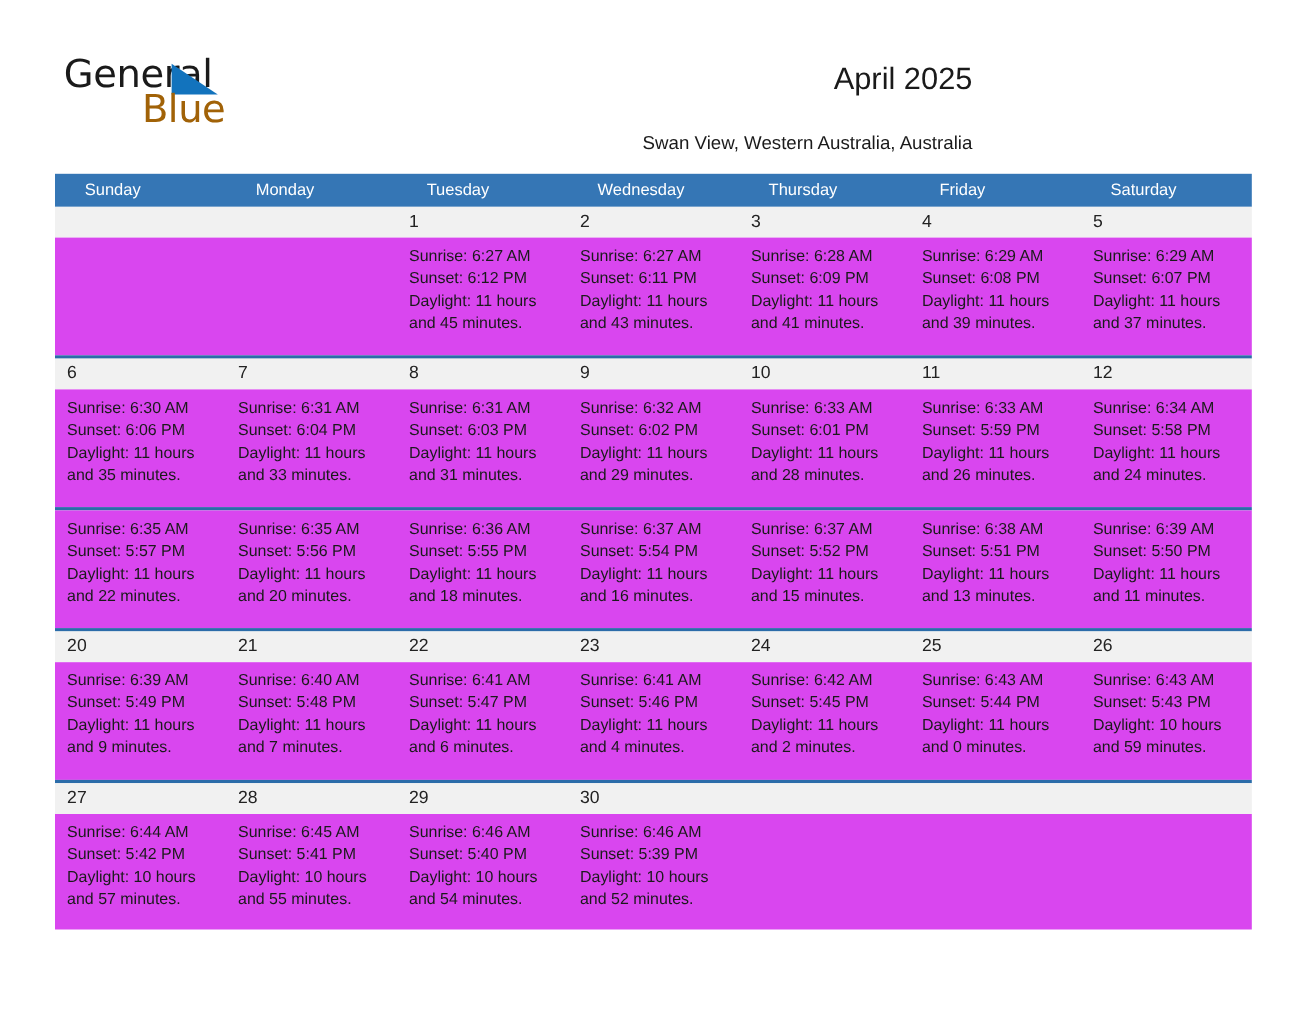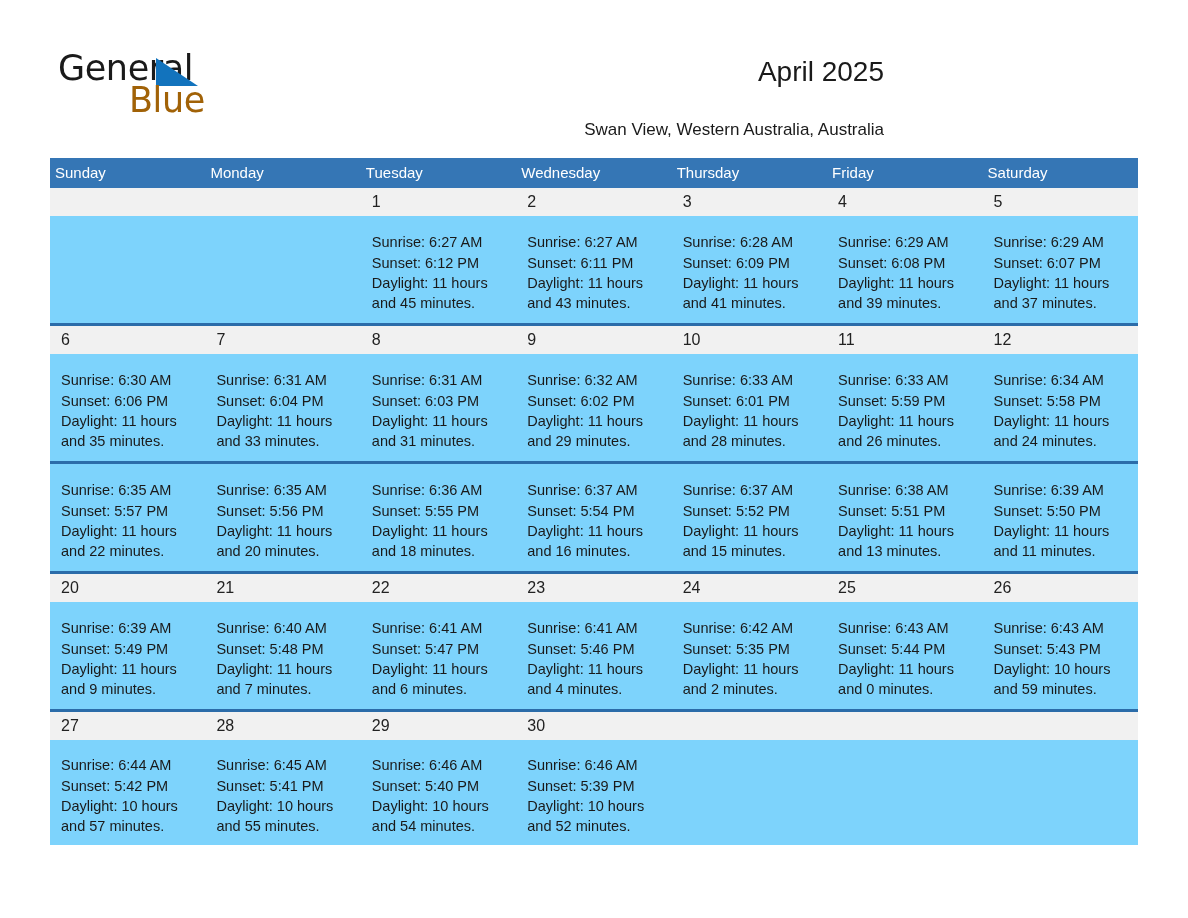--- a/index.html
+++ b/index.html
@@ -103,21 +103,21 @@
   .weekday-row {
     display: flex;
     background: #3576b5;
     height: 30px;
   }
   .weekday-cell {
     flex: 1 1 0;
     color: #ffffff;
     font-size: 15px;
     line-height: 30px;
-    padding-left: 5px;
+    padding-left: 27px;
     white-space: nowrap;
     overflow: hidden;
   }
 
   .week-row {
     position: relative;
     border-top: 3px solid #2b6ca9;
   }
   .week-row:first-of-type { border-top: none; }
 
@@ -130,22 +130,21 @@
     flex: 1 1 0;
     font-size: 16px;
     line-height: 28px;
     padding-left: 11px;
     color: #222222;
   }
 
   .detail-band {
     display: flex;
     height: 107px;
-    background: #7dd3fc;
-    align-items: center;
+    background: #d946ef;
   }
   .detail-cell {
     flex: 1 1 0;
     padding: 7px 10px 0 11px;
     font-size: 14.5px;
     line-height: 20.3px;
     color: #1a1a1a;
   }
   .detail-line { white-space: nowrap; }
   .detail-cell.empty { visibility: hidden; }
@@ -354,21 +353,21 @@
               <div class="detail-line">and 6 minutes.</div>
             </div>
             <div class="detail-cell">
               <div class="detail-line">Sunrise: 6:41 AM</div>
               <div class="detail-line">Sunset: 5:46 PM</div>
               <div class="detail-line">Daylight: 11 hours</div>
               <div class="detail-line">and 4 minutes.</div>
             </div>
             <div class="detail-cell">
               <div class="detail-line">Sunrise: 6:42 AM</div>
-              <div class="detail-line">Sunset: 5:35 PM</div>
+              <div class="detail-line">Sunset: 5:45 PM</div>
               <div class="detail-line">Daylight: 11 hours</div>
               <div class="detail-line">and 2 minutes.</div>
             </div>
             <div class="detail-cell">
               <div class="detail-line">Sunrise: 6:43 AM</div>
               <div class="detail-line">Sunset: 5:44 PM</div>
               <div class="detail-line">Daylight: 11 hours</div>
               <div class="detail-line">and 0 minutes.</div>
             </div>
             <div class="detail-cell">

